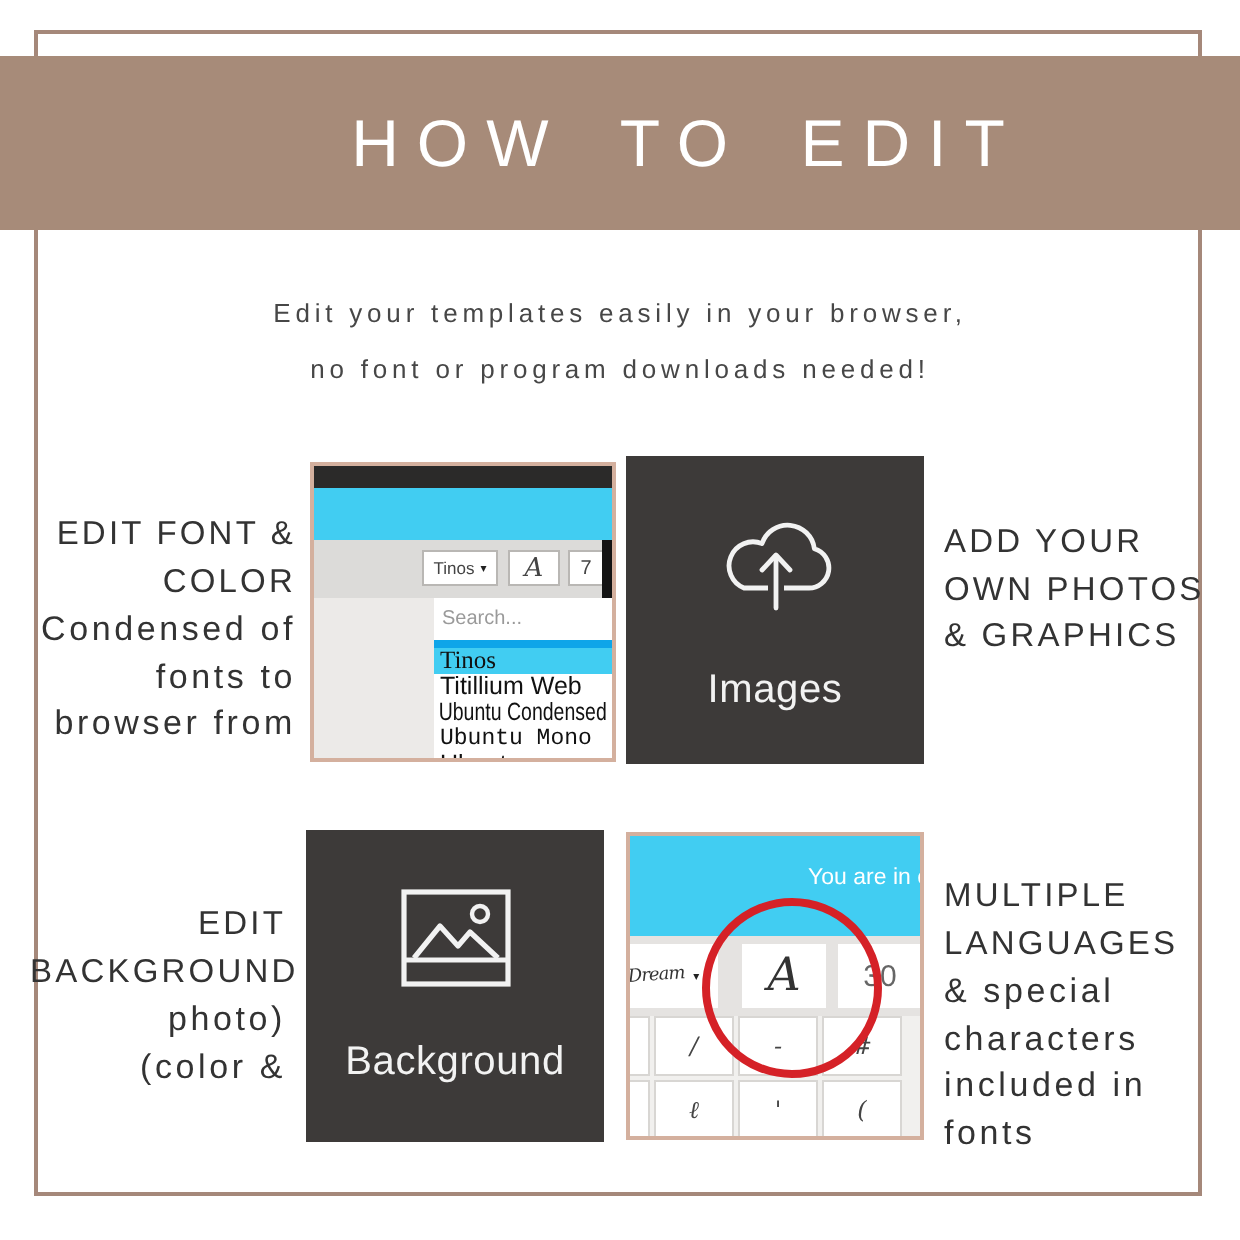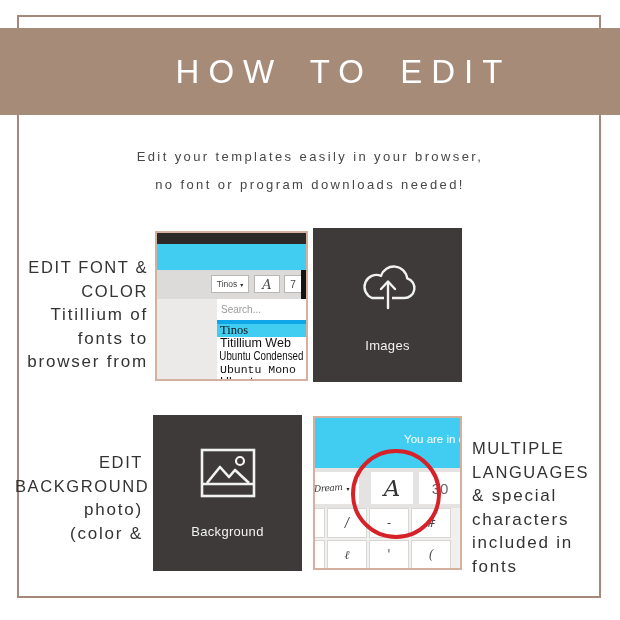--- a/index.html
+++ b/index.html
@@ -22,21 +22,21 @@
   
   .lbl{position:absolute;line-height:23.5px;color:#333333;font-weight:300;}
   .lbl .up{font-size:16.5px;letter-spacing:1.6px;}
   .lbl .lo{font-size:17px;letter-spacing:1.8px;}
   .lbl.right{text-align:right;}
   .lbl.left{text-align:left;}
 
   
   .tile{position:absolute;background:#3d3a39;display:flex;flex-direction:column;
         align-items:center;justify-content:center;}
-  .tile .tile-label{color:#f2f2f2;font-size:13px;letter-spacing:.3px;margin-top:26px;}
+  .tile .tile-label{color:#f2f2f2;font-size:20px;letter-spacing:.3px;margin-top:26px;}
 
   
   .shot{position:absolute;border:2px solid #d4b09e;box-sizing:border-box;background:#404040;overflow:hidden;}
 
   
   .sf-dark{height:11px;background:#2b2a29;}
   .sf-cyan{height:26px;background:#41cdf2;}
   .sf-toolbar{position:relative;height:29px;background:#dcdbd9;}
   .sf-btn{position:absolute;top:5px;height:18px;background:#ffffff;border:1px solid #b9b7b4;
           box-sizing:border-box;display:flex;align-items:center;justify-content:center;
@@ -92,21 +92,21 @@
   </div>
 
   <div class="intro">
     <div>Edit your templates easily in your browser,</div>
     <div>no font or program downloads needed!</div>
   </div>
 
   <div class="lbl right" style="left:20px;top:256px;width:128px;">
     <div class="up">EDIT FONT &amp;</div>
     <div class="up">COLOR</div>
-    <div class="lo">Titillium of</div>
+    <div class="lo">Condensed of</div>
     <div class="lo">fonts to</div>
     <div class="lo">browser from</div>
   </div>
 
   <div class="shot" style="left:155px;top:231px;width:153px;height:150px;">
     <div class="sf-dark"></div>
     <div class="sf-cyan"></div>
     <div class="sf-toolbar">
       <div class="sf-btn fontname">
         <span>Tinos</span>
@@ -142,20 +142,25 @@
       <svg width="64" height="54" viewBox="0 0 64 54">
         <path d="M16 40 h32 a10 10 0 0 0 3.2 -19.6 a13.5 13.5 0 0 0 -26.2 -2.6 A10.5 10.5 0 0 0 16 40 Z" fill="none" stroke="#f2f2f2" stroke-width="2.4" stroke-linejoin="round"></path>
         <rect x="28" y="37" width="8" height="6" fill="#3d3a39"></rect>
         <polyline points="25,31 32,23.5 39,31" fill="none" stroke="#f2f2f2" stroke-width="2.4" stroke-linecap="round" stroke-linejoin="round"></polyline>
         <line x1="32" y1="24.5" x2="32" y2="50" stroke="#f2f2f2" stroke-width="2.4" stroke-linecap="round"></line>
       </svg>
     </span>
     <div class="tile-label">Images</div>
   </div>
 
+  <div class="lbl left" style="left:472px;top:260px;width:140px;">
+    <div class="up">ADD YOUR</div>
+    <div class="up">OWN PHOTOS</div>
+    <div class="up">&amp; GRAPHICS</div>
+  </div>
 
   <div class="lbl right" style="left:15px;top:451px;width:128px;">
     <div class="up">EDIT</div>
     <div class="up">BACKGROUND</div>
     <div class="lo">photo)</div>
     <div class="lo">(color &amp;</div>
   </div>
 
   <div class="tile" style="left:153px;top:415px;width:149px;height:156px;">
     <span>

